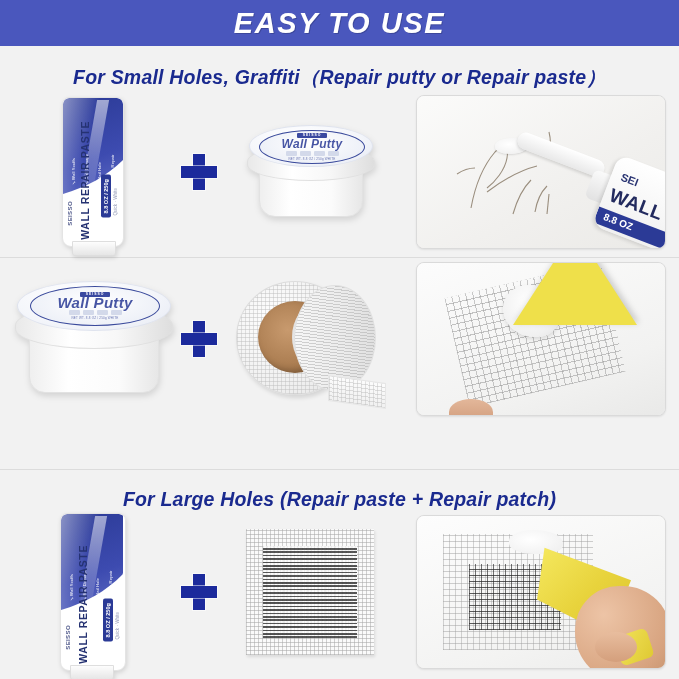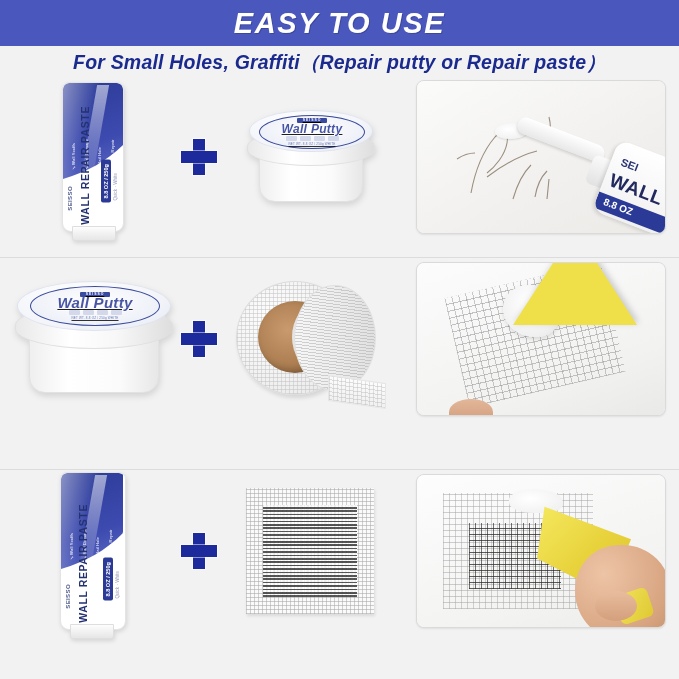--- a/index.html
+++ b/index.html
@@ -30,21 +30,21 @@
 
   
   .row{position:relative;width:679px;height:211px;}
   .row-sep{height:1px;background:#dcdcdc;width:679px;}
   .row-title{
     text-align:center;
     color:#1a2a8f;
     font-size:19.5px;
     font-weight:bold;
     font-style:italic;
-    padding-top:3px;
+    padding-top:18px;
     letter-spacing:.2px;
     white-space:nowrap;
   }
   .row-body{
     position:relative;
     height:162px;
     display:flex;
     align-items:center;
   }
 
@@ -153,21 +153,21 @@
     border-radius:50%;
     border:1px solid #dfe3ee;
     overflow:hidden;
   }
   .tub-label{
     position:absolute;left:9px;top:4px;width:104px;height:32px;
     border-radius:50%;
     background:
       radial-gradient(ellipse at 50% 40%,#ffffff 0%,#eef1f8 70%,#dfe5f3 100%);
     border:1.5px solid #39499b;
-    display:flex;flex-direction:column;align-items:center;justify-content:center;text-decoration:underline;
+    display:flex;flex-direction:column;align-items:center;justify-content:center;
   }
   .tub-brandbar{
     background:#3a49a0;color:#fff;font-size:3.4px;letter-spacing:1px;
     padding:.6px 6px;border-radius:1px;margin-bottom:.5px;font-weight:bold;
   }
   .tub-title{
     color:#2f3f98;font-size:12px;font-weight:bold;font-style:italic;
     letter-spacing:.3px;line-height:12px;
     text-shadow:0 1px 0 rgba(255,255,255,.8);
     opacity:.88;
@@ -495,20 +495,21 @@
           </div>
         </div>
       </div>
 
     </div>
   </div>
 
   <div class="row-sep"></div>
 
   <div class="row">
+    <div class="row-title">For Large Holes (Repair paste + Repair patch)</div>
     <div class="row-body">
 
       <div class="slot slot-a">
         <div class="tube tube-lg">
           <div class="tube-body">
             <div class="tube-blue"></div>
             <div class="tube-shine"></div>
             <div class="tube-bullets">
               <div class="bullet">Wall Scuffs</div>
               <div class="bullet">Wall Damage</div>

